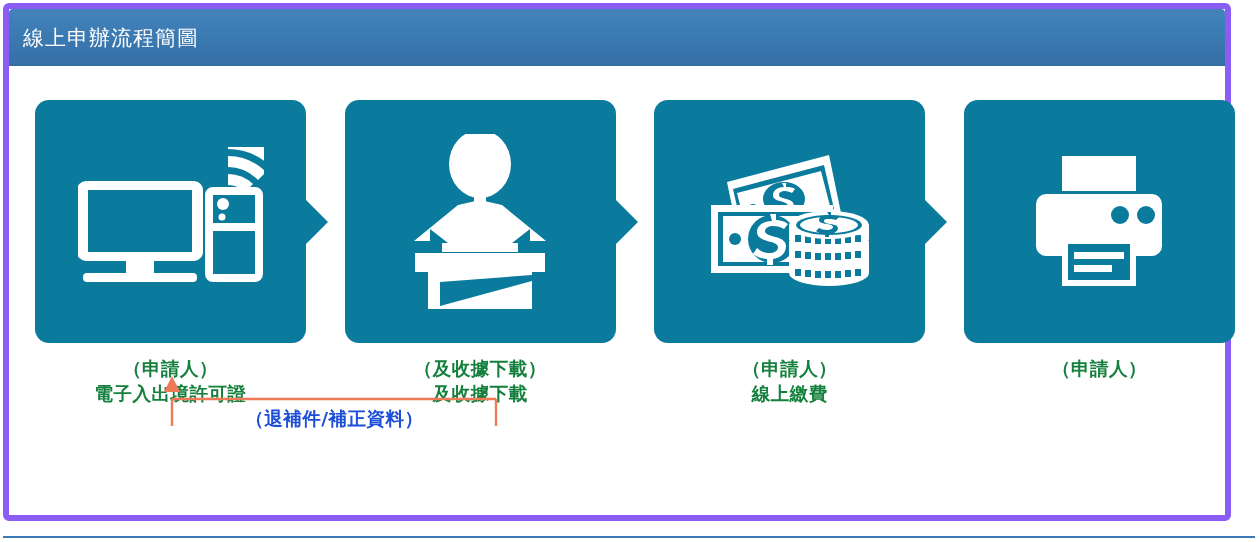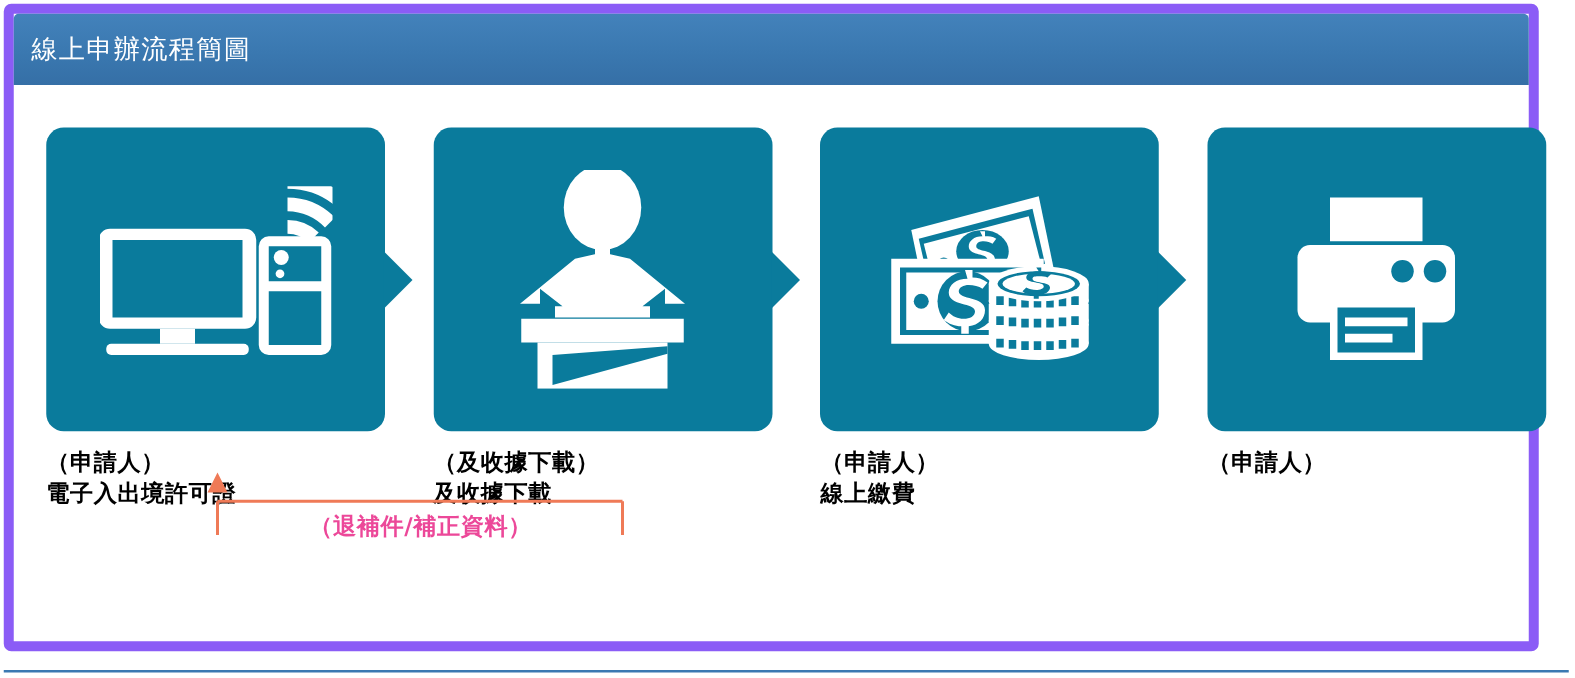--- a/index.html
+++ b/index.html
@@ -19,21 +19,21 @@
   }
 
   
   .panel {
     position: absolute;
     left: 3px;
     top: 3px;
     width: 1228px;
     height: 518px;
     box-sizing: border-box;
-    border: 8px solid #8b5cf6;
+    border: 6px solid #8b5cf6;
     border-radius: 6px;
     background: #ffffff;
   }
 
   
   .titlebar {
     position: absolute;
     left: 0;
     top: 0;
     right: 0;
@@ -102,21 +102,22 @@
     border-bottom: 23px solid transparent;
     border-left: 23px solid #0a7b9c;
   }
   .card svg {
     display: block;
   }
 
   
   .caption {
     margin-top: 14px;
-    color: #000000;
+    text-align: center;
+    color: #15803d;
     font-size: 18.5px;
     font-weight: bold;
     line-height: 1.35;
     letter-spacing: 0.5px;
   }
   .caption .role {
     display: block;
     font-weight: bold;
   }
   .caption .desc {
@@ -133,21 +134,21 @@
     height: 110px;
     pointer-events: none;
   }
   .loop svg { display: block; }
   .loop-label {
     position: absolute;
     left: 163px;
     top: 48px;
     width: 325px;
     text-align: center;
-    color: #ec4899;
+    color: #1d4ed8;
     font-size: 18.5px;
     font-weight: bold;
     letter-spacing: 0.5px;
     white-space: nowrap;
   }
 
   
   .bottom-rule {
     position: absolute;
     left: 3px;

